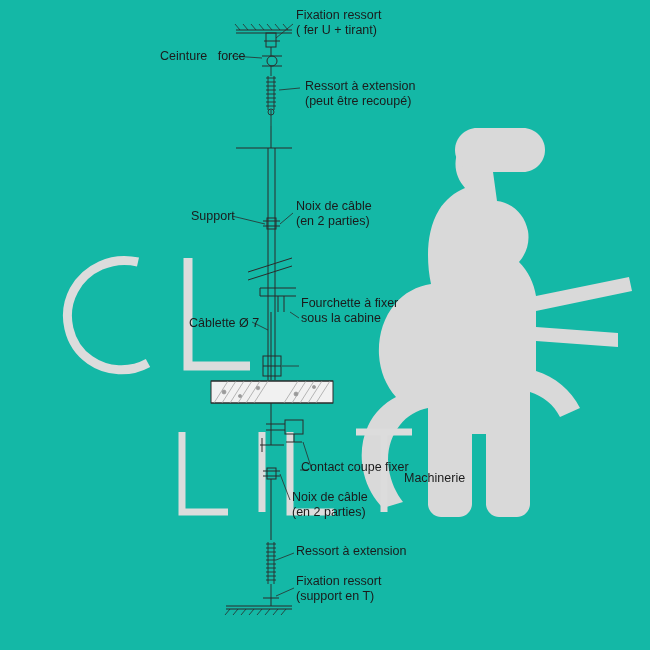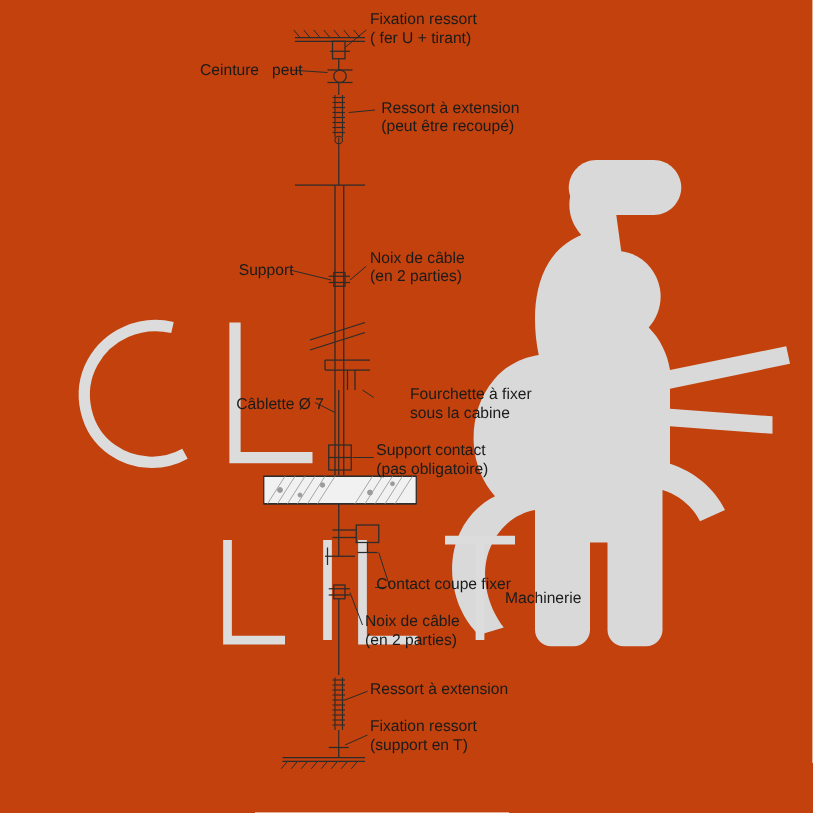--- a/index.html
+++ b/index.html
@@ -4,21 +4,21 @@
 <style>
   html, body {
     margin: 0;
     padding: 0;
     background: #ffffff;
   }
   #stage {
     position: relative;
     width: 650px;
     height: 650px;
-    background: #c2410c;
+    background: #14b8a6;
     overflow: hidden;
     font-family: "Liberation Sans", sans-serif;
   }
   .wm {
     position: absolute;
     left: 0; top: 0;
     width: 650px; height: 650px;
     pointer-events: none;
   }
   .label {
@@ -233,37 +233,35 @@
         <line x1="280" y1="474" x2="290" y2="500"></line>
         <line x1="276" y1="560" x2="294" y2="553"></line>
         <line x1="276" y1="596" x2="294" y2="588"></line>
       </g>
     </g>
   </svg>
 
   <div class="label" style="left:296px; top:8px;">Fixation ressort
 ( fer U + tirant)</div>
 
-  <div class="label" style="left:160px; top:49px;">Ceinture   peut</div>
+  <div class="label" style="left:160px; top:49px;">Ceinture   force</div>
 
   <div class="label" style="left:305px; top:79px;">Ressort à extension
 (peut être recoupé)</div>
 
   <div class="label" style="left:191px; top:209px;">Support</div>
 
   <div class="label" style="left:296px; top:199px;">Noix de câble
 (en 2 parties)</div>
 
   <div class="label" style="left:189px; top:316px;">Câblette Ø 7</div>
 
-  <div class="label" style="left:301px; top:308px;margin-left:27px;">Fourchette à fixer
+  <div class="label" style="left:301px; top:296px;">Fourchette à fixer
 sous la cabine</div>
 
-  <div class="label" style="left:301px; top:353px;">Support contact
-(pas obligatoire)</div>
 
   <div class="label" style="left:301px; top:460px;">Contact coupe fixer</div>
 
   <div class="label" style="left:404px; top:471px;">Machinerie</div>
 
   <div class="label" style="left:292px; top:490px;">Noix de câble
 (en 2 parties)</div>
 
   <div class="label" style="left:296px; top:544px;">Ressort à extension</div>
 

